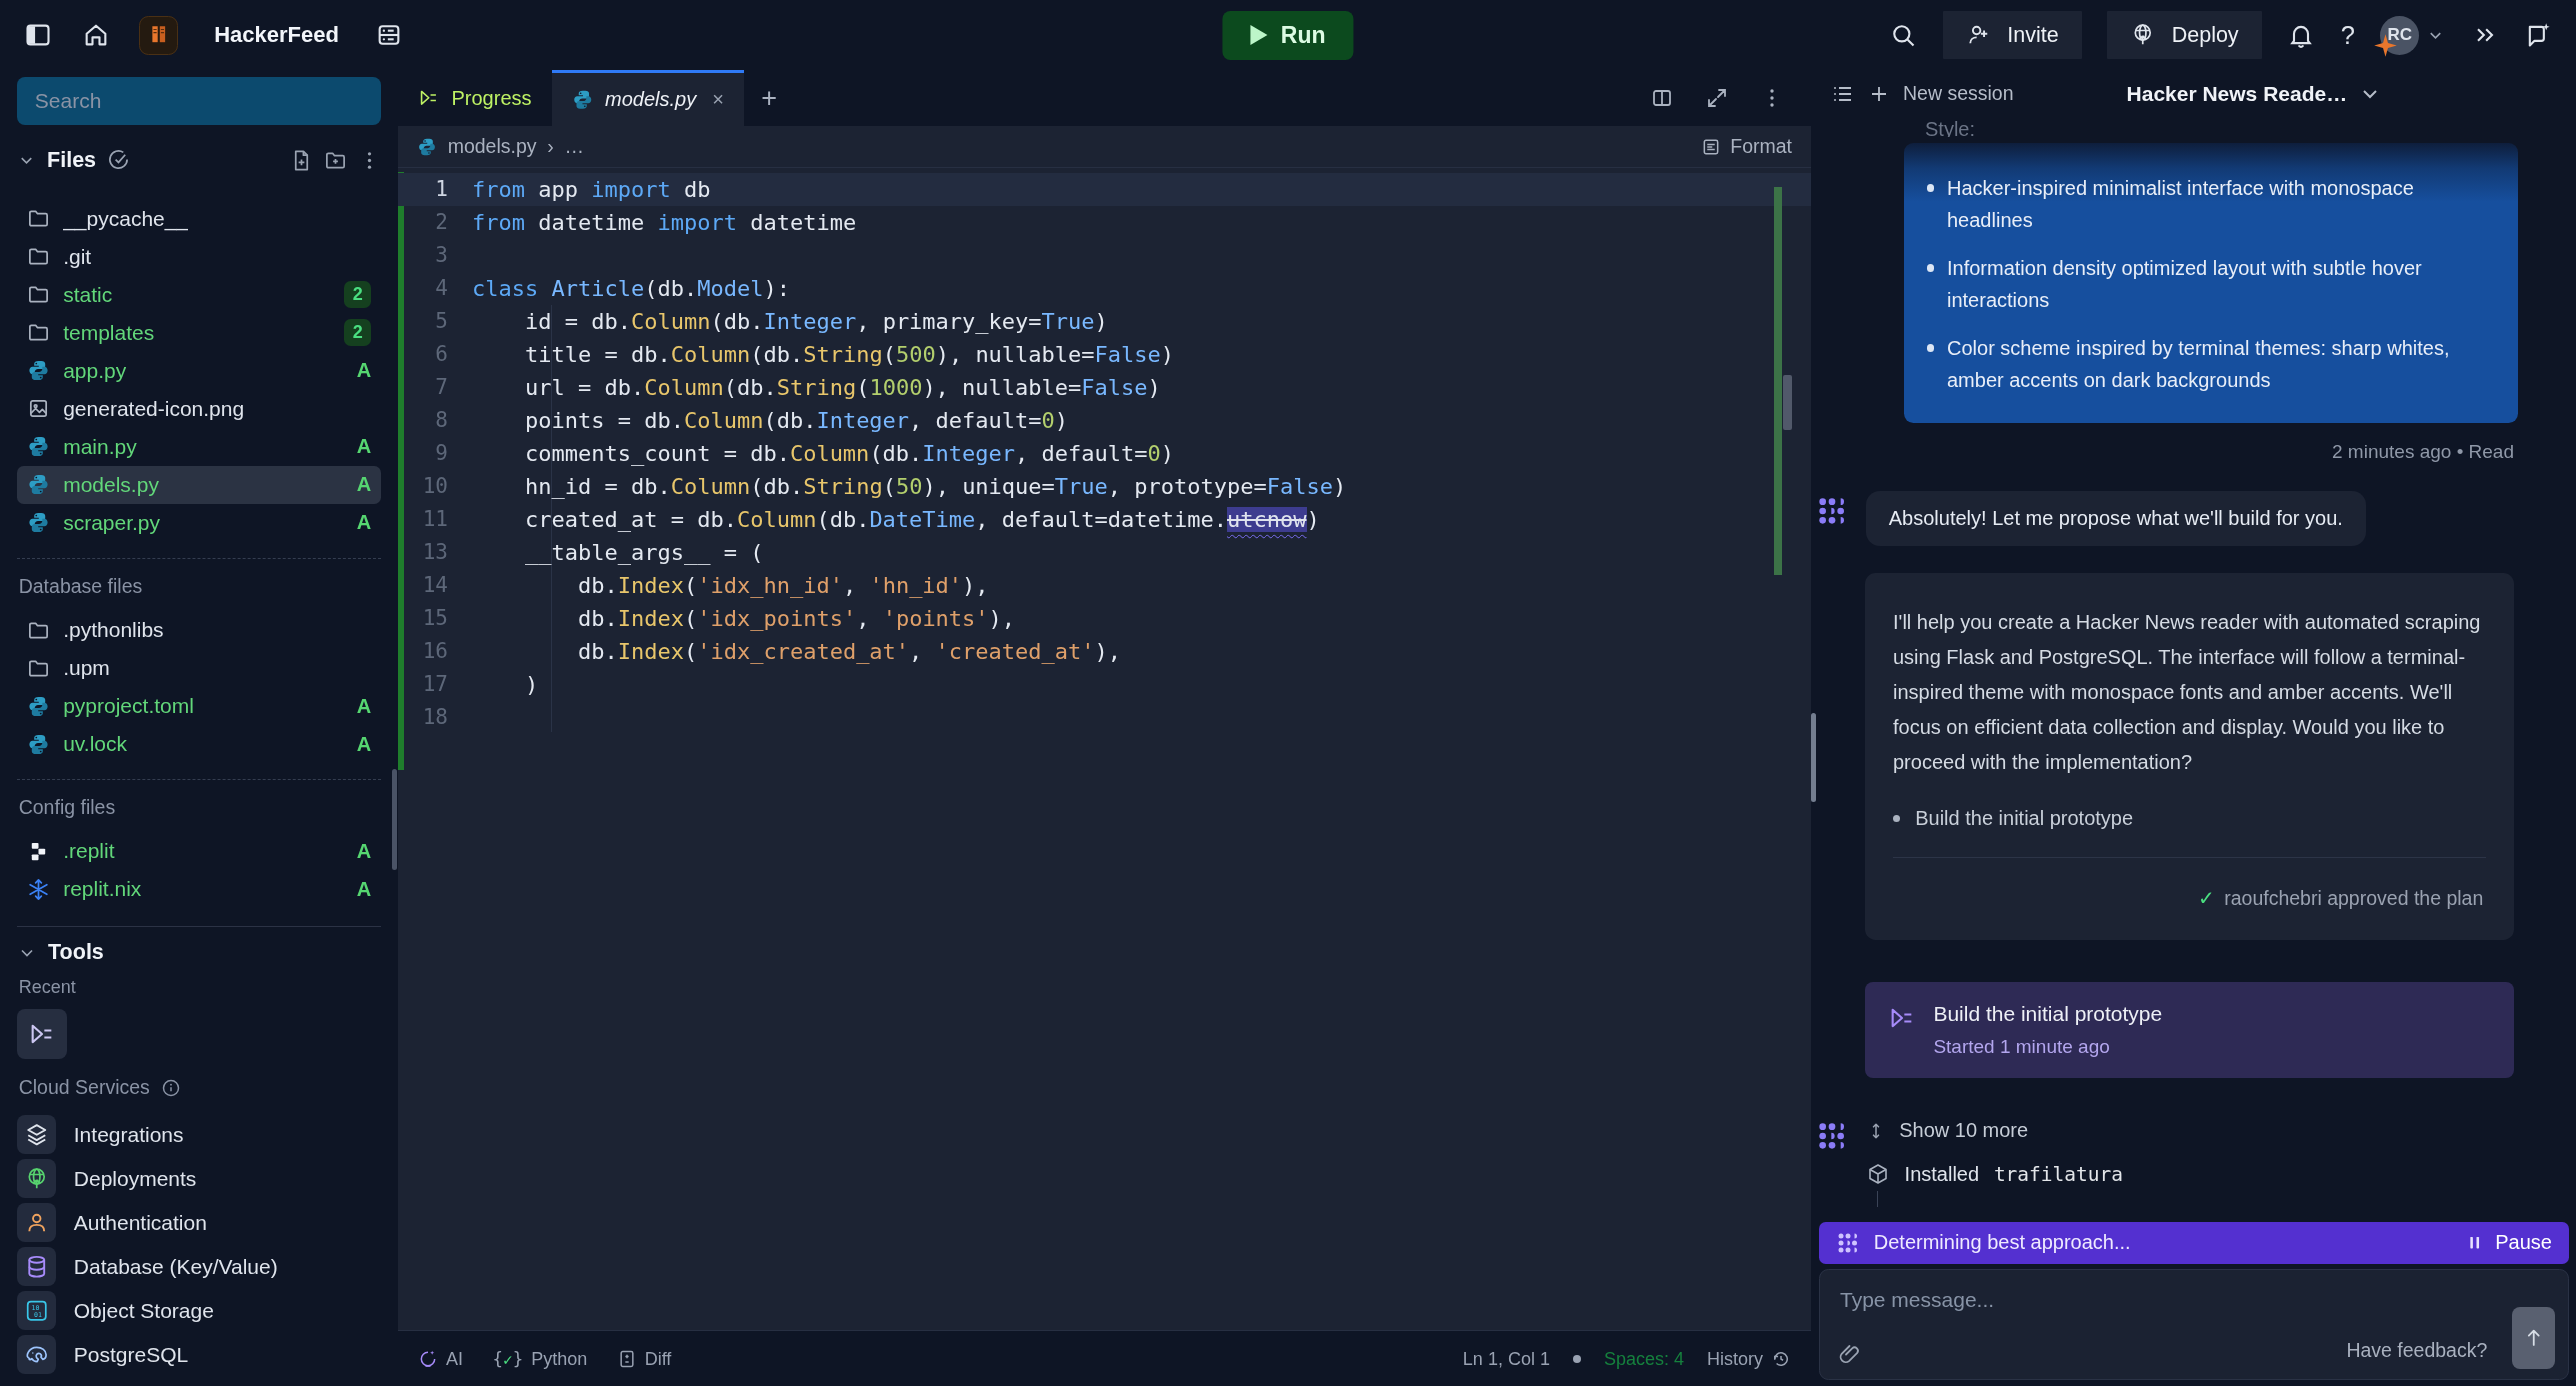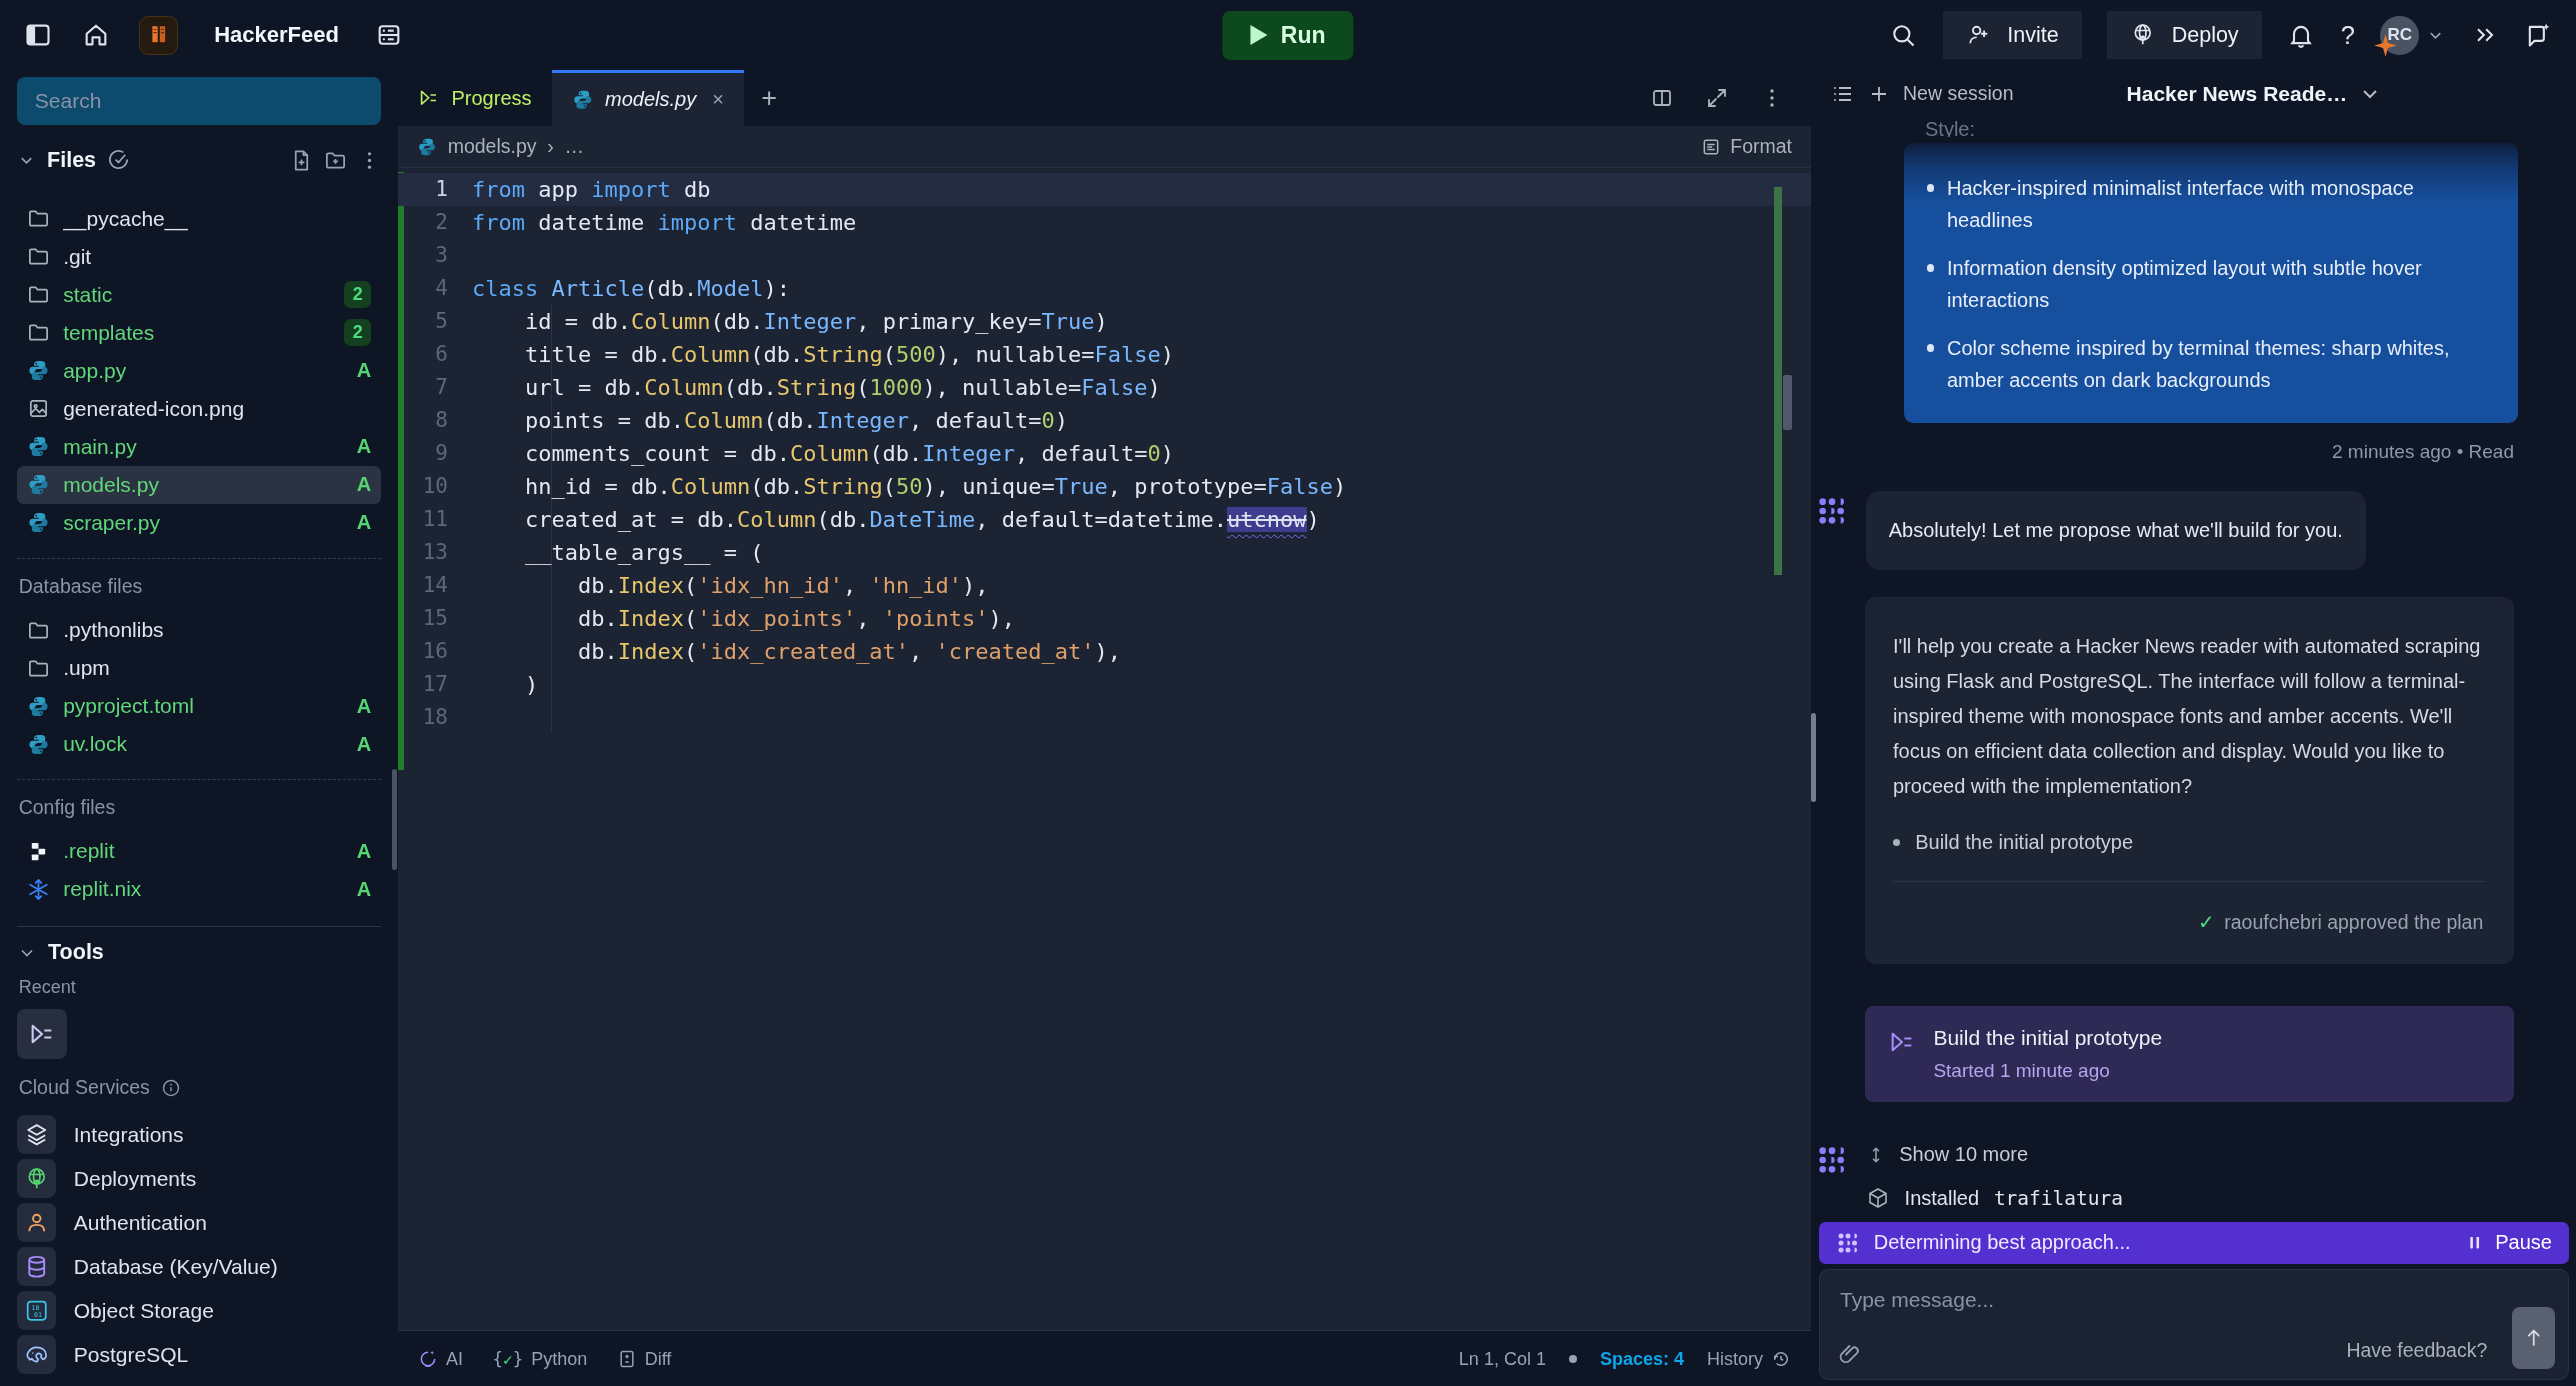--- a/index.html
+++ b/index.html
@@ -88,40 +88,40 @@
   #overview-strip { position:absolute; right:29.5px; top:19px; width:7.4px; height:388px; background:#3c7347; }
   #editor-scroll-thumb { position:absolute; right:19px; top:207px; width:9.4px; height:55px; background:#5a6374; opacity:.85; border-radius:2px; }
   #statusbar { height:57px; background:#0e1525; border-top:1.3px solid #272f42; display:flex; align-items:center; padding:0 20px; gap:29.5px; font-size:18px; color:#99a2b2; }
   #statusbar .icon { width:20px; height:20px; }
   .sb-item { display:flex; align-items:center; gap:8px; cursor:pointer; }
   .sb-ai .icon { color:#a78bfa; }
   .brace { color:#99a2b2; font-family:"DejaVu Sans Mono",monospace; font-size:17.4px; }
   .brace .ck { color:#4ade80; font-size:16px; }
   #statusbar .right { margin-left:auto; display:flex; align-items:center; gap:23px; }
   .sb-dot { width:8px; height:8px; border-radius:50%; background:#99a2b2; }
-  .sb-strong { color:#0ea5e9; font-weight:700; }
+  .sb-strong { color:#15803d; font-weight:400; }
 
   
   #chat { position:absolute; left:1811px; top:70px; width:765px; bottom:0; background:#0e1525; display:flex; flex-direction:column; }
   #chat-header { height:47px; display:flex; align-items:center; padding:0 20px; gap:12px; }
   #chat-header .icon { width:24px; height:24px; color:#b6bdc9; cursor:pointer; }
   .new-session { font-size:19.5px; color:#b6bdc9; cursor:pointer; }
   .chat-title { margin-left:101px; font-size:21px; font-weight:600; color:#f0f3f8; display:flex; align-items:center; gap:10.7px; cursor:pointer; }
   .chat-title .icon { width:17.4px; height:17.4px; color:#cfd6e0; }
   #chat-scroll { flex:1; overflow:hidden; position:relative; padding-top:1.3px; }
   .scrolled-label { margin-left:114px; height:19px; overflow:hidden; color:#6b7486; font-size:20px; }
   #user-card { margin:5.4px 58px 0 93px; border-radius:9.4px; padding:29.5px 24px 27px 20px; background:linear-gradient(180deg,#0e1e3c 0%,#123a74 9%,#164f9e 21%,#164f9e 100%); }
   #user-card ul { list-style:none; }
   #user-card li { position:relative; padding-left:23px; font-size:20px; line-height:32px; color:#e8eef8; margin-bottom:16px; }
   #user-card li:last-child { margin-bottom:0; }
   #user-card li::before { content:""; position:absolute; left:2.7px; top:12px; width:7.4px; height:7.4px; border-radius:50%; background:#dce6f5; }
   .msg-meta { text-align:right; margin:17.4px 62px 0 0; font-size:19px; color:#8f98a8; }
   .agent-row { display:flex; gap:17.4px; padding:0 6.7px 0 5.4px; margin-top:28px; }
   .agent-avatar { width:32px; height:32px; color:#8b7cf7; flex:none; margin-top:4px; }
-  .agent-bubble { background:#1c2333; border-radius:14px; padding:25px 23px; font-size:20px; color:#e6ebf3; line-height:29.5px; }
+  .agent-bubble { background:#1c2333; border-radius:14px; padding:13px 23px; font-size:20px; color:#e6ebf3; line-height:29.5px; }
   #proposal-card { margin:27px 62px 0 54px; background:#1c2333; border-radius:10.7px; padding:32px 28px 14.8px; }
   #proposal-card .ptext { font-size:20px; line-height:35px; color:#d5dbe4; }
   .pbullet { display:flex; align-items:center; gap:14.8px; margin-top:27px; font-size:20px; color:#c9d0da; }
   .pbullet::before { content:""; width:7.4px; height:7.4px; border-radius:50%; background:#aab2c0; flex:none; }
   #proposal-card hr { border:none; border-top:1.3px solid #2c3447; margin-top:27px; }
   .approved { text-align:right; padding:28px 2.7px 14.8px; font-size:19.5px; color:#9aa2b1; }
   .approved .ck { color:#4ade80; margin-right:9.4px; font-size:20px; }
   #task-card { margin:42px 62px 0 54px; background:#2e2a55; border-radius:8px; padding:20px 23px; display:flex; gap:17.4px; }
   #task-card .icon { width:28px; height:28px; color:#a78bfa; margin-top:2.7px; }
   .task-title { font-size:21px; color:#eef0f6; }

